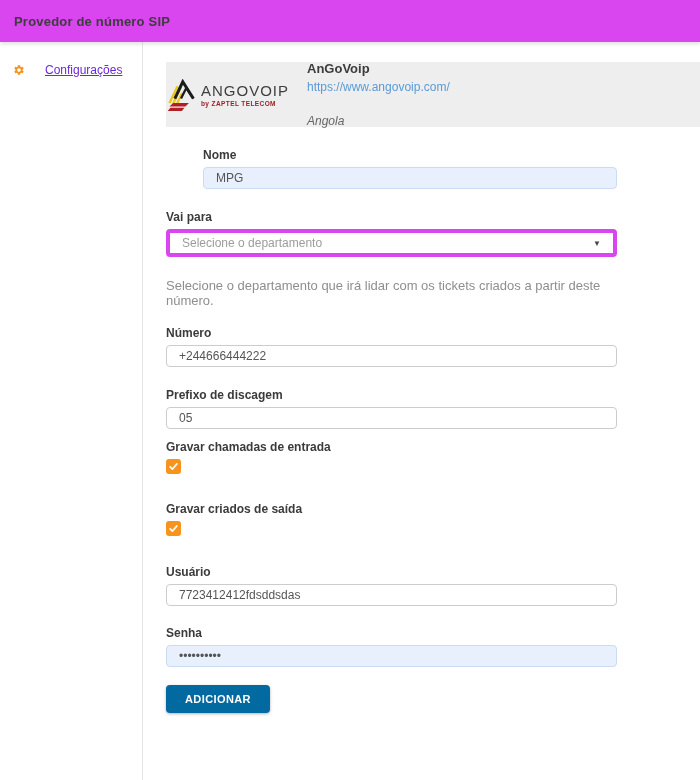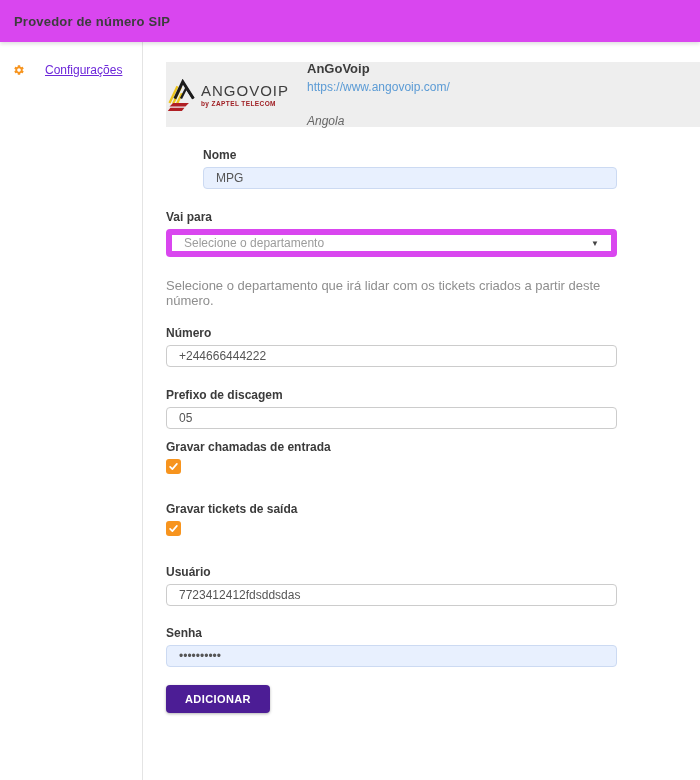--- a/index.html
+++ b/index.html
@@ -114,21 +114,21 @@
     font-family: "Liberation Sans", "DejaVu Sans", sans-serif;
     outline: none;
   }
   .text-input.autofill {
     background: #e8f0fe;
     border-color: #ccdaf2;
   }
   .select-box {
     width: 100%;
     height: 28px;
-    border: 6px solid #d946ef;
+    border: 4px solid #d946ef;
     border-radius: 4px;
     padding: 0 12px;
     display: flex;
     align-items: center;
     justify-content: space-between;
     cursor: pointer;
     background: #ffffff;
   }
   .select-placeholder { color: #9c9c9c; font-size: 12px; }
   .select-arrow { color: #444444; font-size: 8px; }
@@ -154,21 +154,21 @@
   .mb-b { margin-bottom: 19px; }  
   .mb-c { margin-bottom: 22px; }  
   .mb-d { margin-bottom: 12px; }  
   .mb-e { margin-bottom: 29px; }  
   .mb-f { margin-bottom: 30px; }  
   .mb-g { margin-bottom: 21px; }  
   .mb-h { margin-bottom: 12px; }  
 
   .submit-btn {
     margin-top: 6px;
-    background: #4c1d95;
+    background: #0369a1;
     color: #ffffff;
     border: none;
     border-radius: 4px;
     font-size: 11px;
     font-weight: bold;
     letter-spacing: 0.4px;
     padding: 8px 19px;
     cursor: pointer;
     box-shadow: 0 1px 3px rgba(0,0,0,0.3);
     font-family: "Liberation Sans", "DejaVu Sans", sans-serif;
@@ -251,21 +251,21 @@
       <div class="form-group mb-e">
         <label class="form-label">Gravar chamadas de entrada</label>
         <div class="checkbox">
           <svg viewBox="0 0 12 12">
             <path d="M1.5 6.5 L4.5 9.5 L10.5 2.5" stroke="#ffffff" stroke-width="2.2" fill="none" stroke-linecap="round" stroke-linejoin="round"></path>
           </svg>
         </div>
       </div>
 
       <div class="form-group mb-f">
-        <label class="form-label">Gravar tickets de saída</label>
+        <label class="form-label">Gravar criados de saída</label>
         <div class="checkbox">
           <svg viewBox="0 0 12 12">
             <path d="M1.5 6.5 L4.5 9.5 L10.5 2.5" stroke="#ffffff" stroke-width="2.2" fill="none" stroke-linecap="round" stroke-linejoin="round"></path>
           </svg>
         </div>
       </div>
 
       <div class="form-group mb-g">
         <label class="form-label">Usuário</label>
         <input type="text" class="text-input" value="7723412412fdsddsdas" style="">

